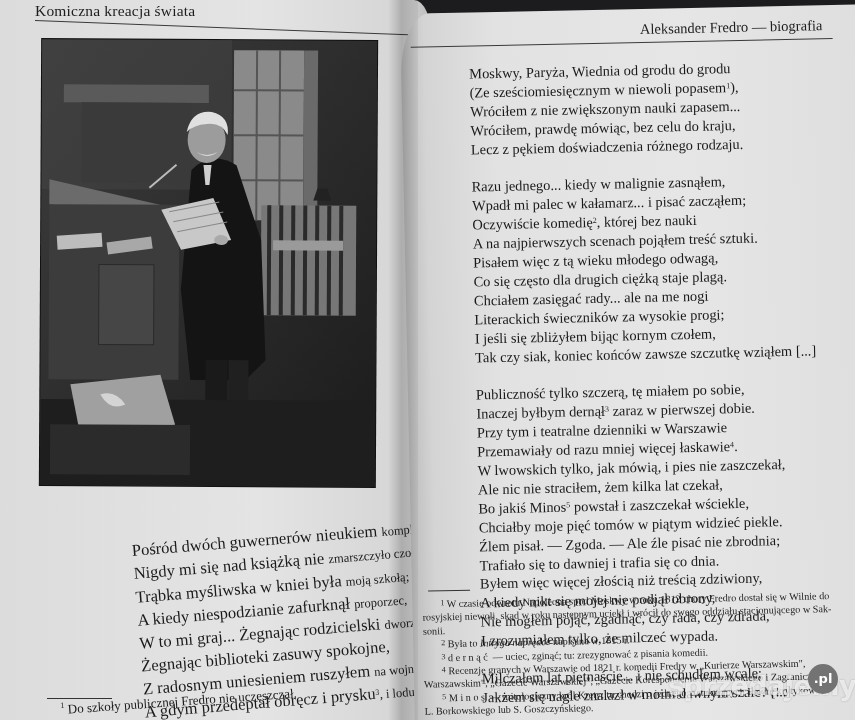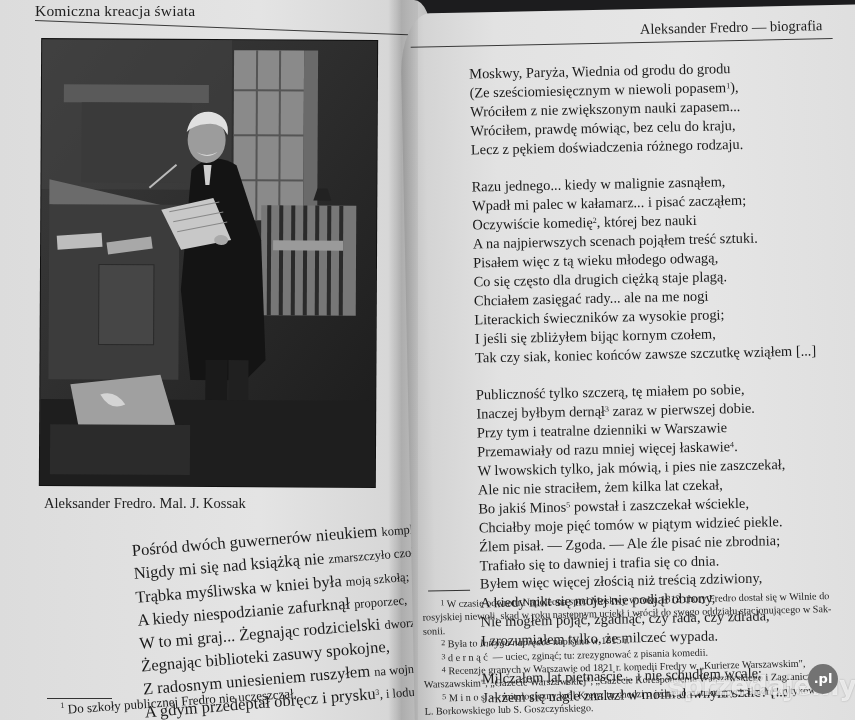--- a/index.html
+++ b/index.html
@@ -177,21 +177,20 @@
       <ellipse cx="180" cy="200" rx="7" ry="5" fill="#aaa"></ellipse>
 
       <rect x="0" y="360" width="335" height="86" fill="#1e1e1e"></rect>
 
       <path d="M30 345 L120 335 L135 385 L40 395 Z" fill="#a0a0a0"></path>
       <path d="M60 355 Q75 350 85 365 Q70 372 60 355 Z" fill="#d4d4d4"></path>
       <rect x="10" y="385" width="140" height="50" fill="#2b2b2b"></rect>
     </svg>
   </div>
 
-  <div class="caption">Aleksander Fredro. Mal. J. Kossak</div>
 
   <div class="poem-left">
     <span class="line"><span>Pośród dwóch guwernerów nieukiem </span><span class="shrink">kompletnym</span></span>
     <span class="line"><span>Nigdy mi się nad książką nie </span><span class="shrink">zmarszczyło czoło,</span></span>
     <span class="line"><span>Trąbka myśliwska w kniei była </span><span class="shrink">moją szkołą;</span></span>
     <span class="line"><span>A kiedy niespodzianie zafurknął </span><span class="shrink">proporzec,</span></span>
     <span class="line"><span>W to mi graj... Żegnając rodzicielski </span><span class="shrink">dworzec,</span></span>
     <span class="line"><span>Żegnając biblioteki zasuwy spokojne,</span></span>
     <span class="line"><span>Z radosnym uniesieniem ruszyłem </span><span class="shrink">na wojnę</span></span>
     <span class="line"><span>A gdym przedeptał obręcz i prysku</span><sup>3</sup><span class="shrink">, i lodu</span></span>

